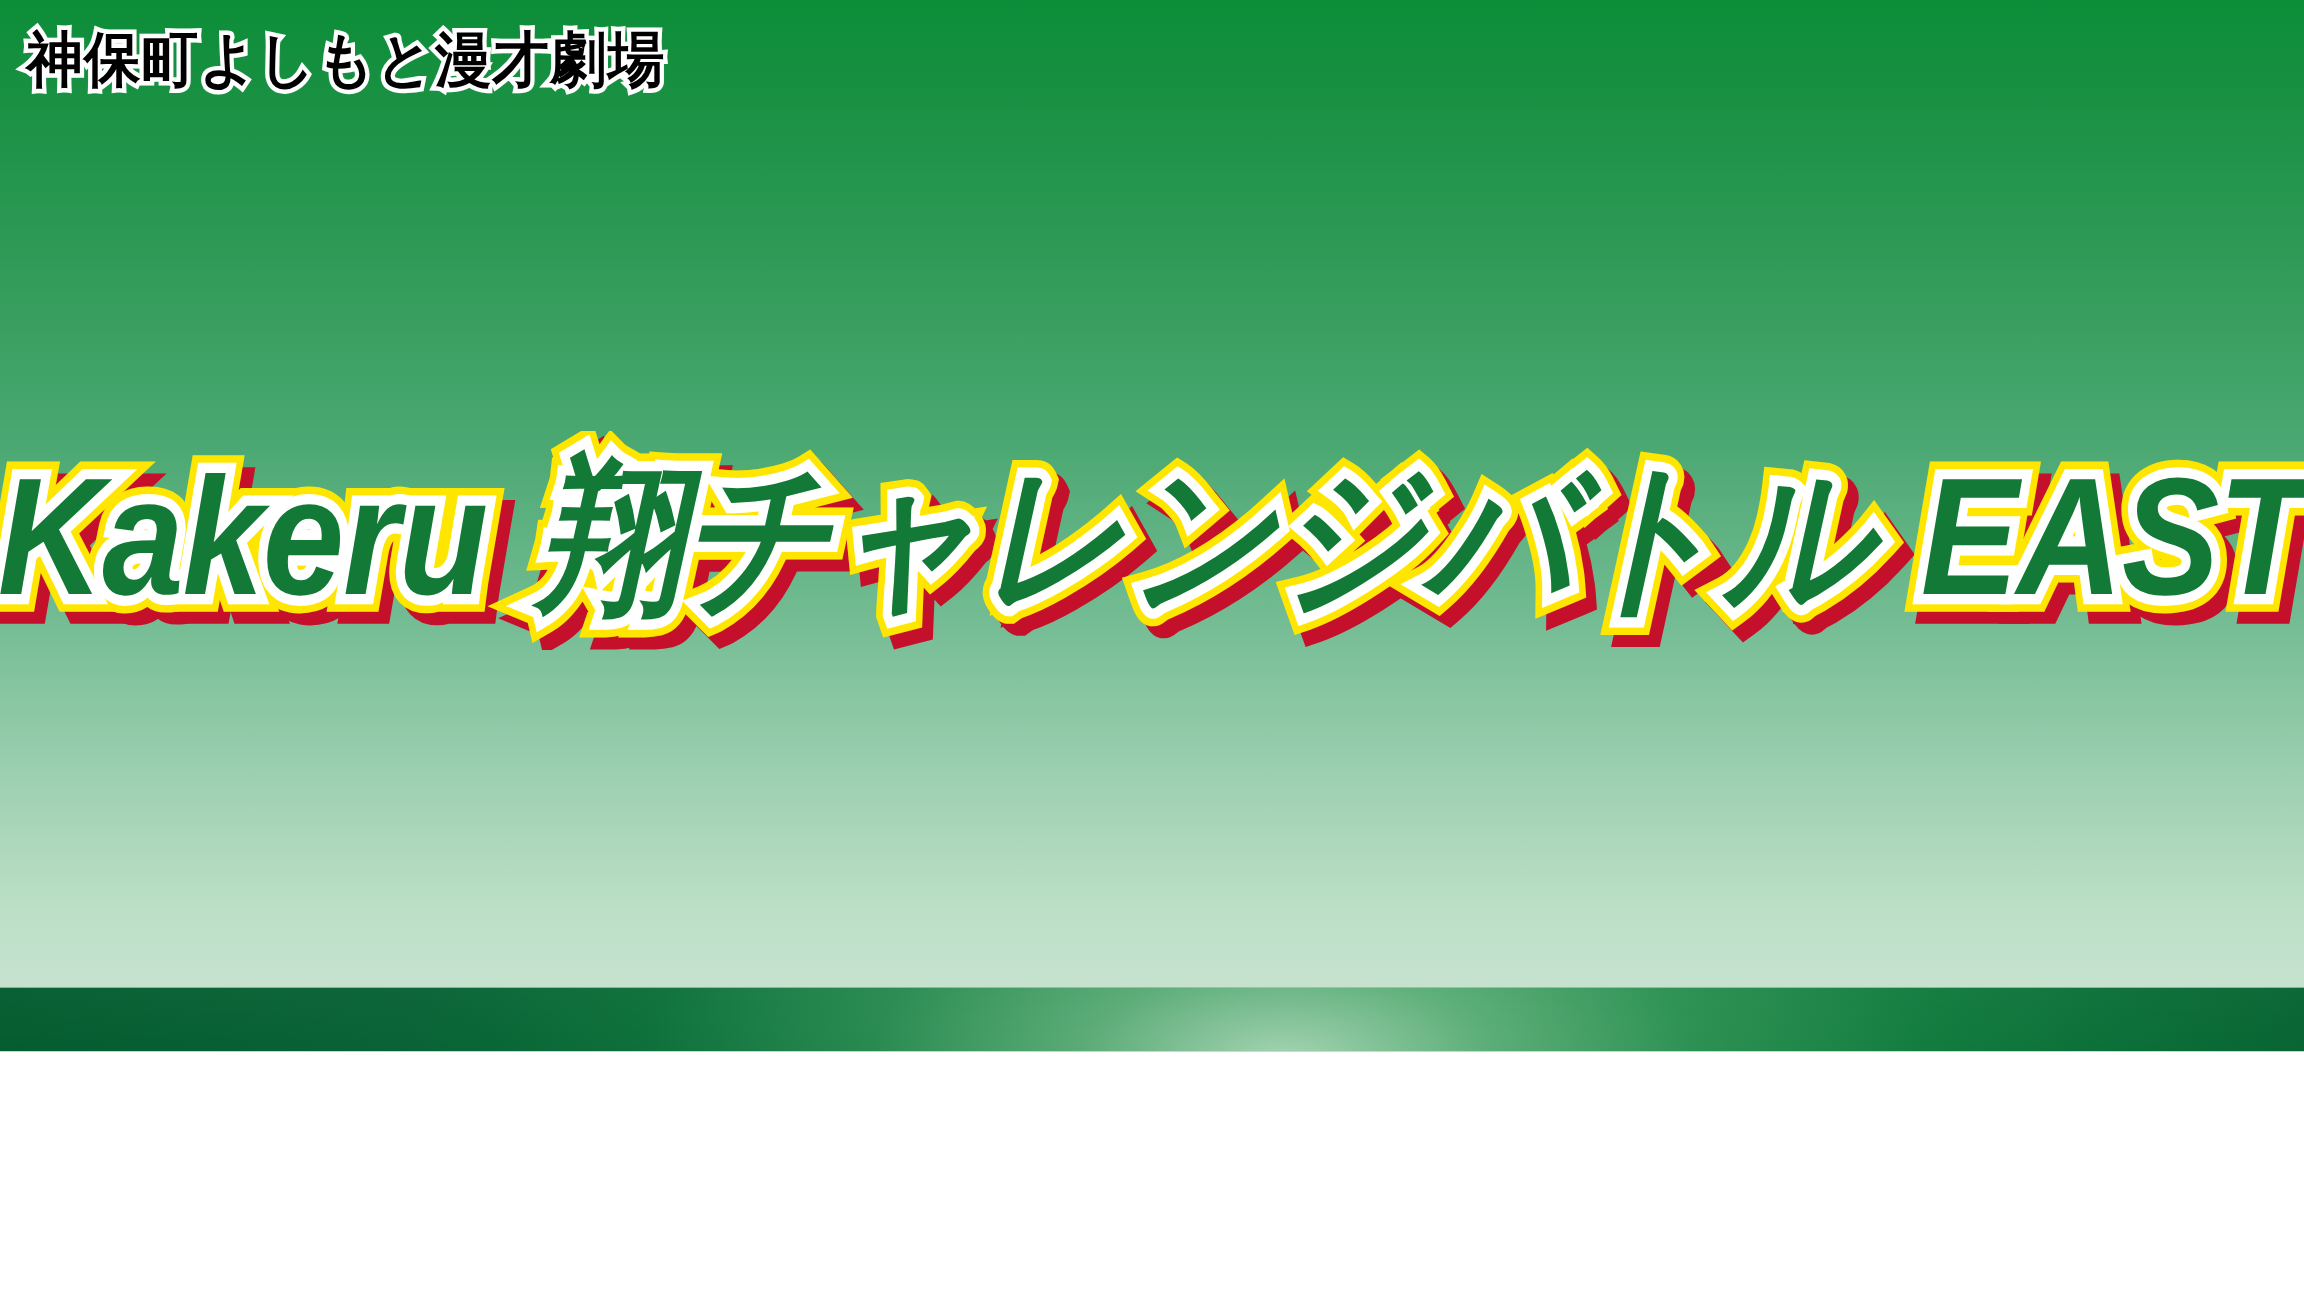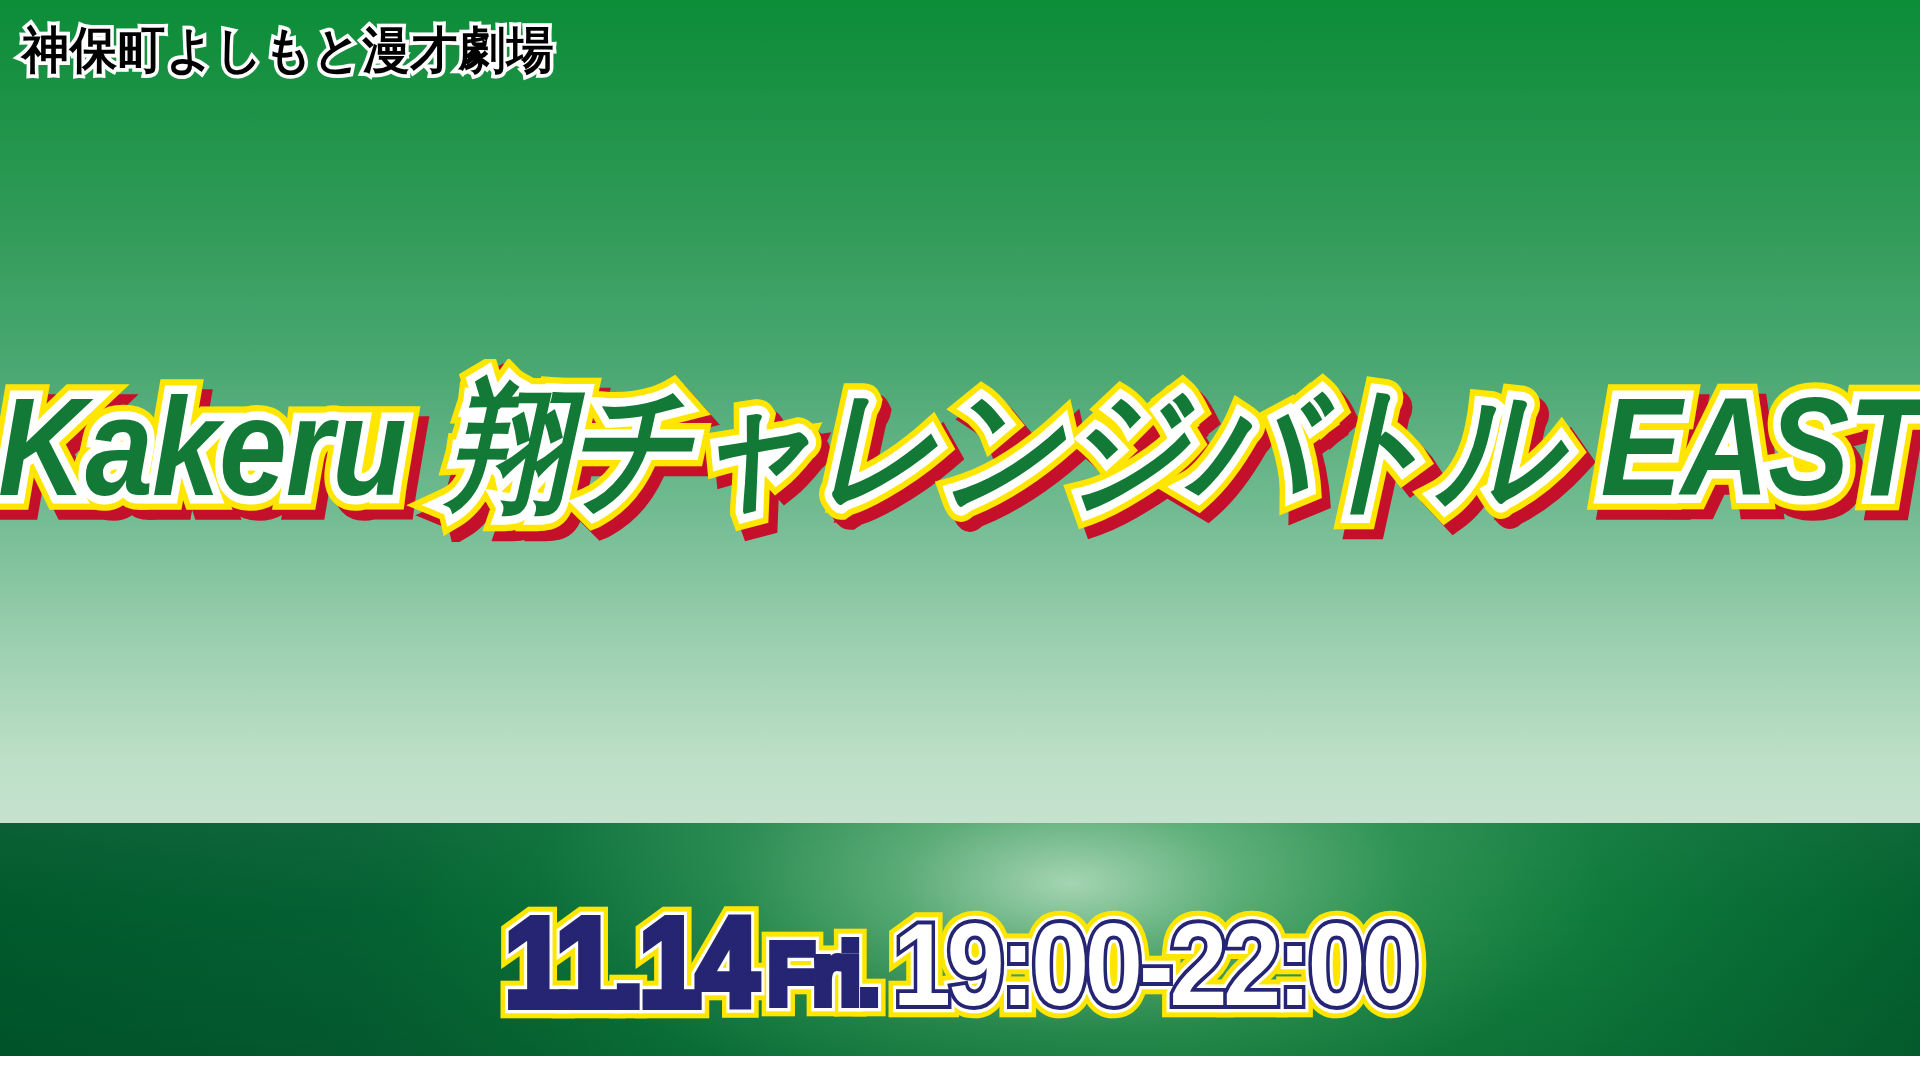--- a/index.html
+++ b/index.html
@@ -3,21 +3,21 @@
 <meta charset="utf-8">
 <style>
   html, body {
     margin: 0;
     padding: 0;
     background: #ffffff;
   }
   #poster {
     position: relative;
     width: 1920px;
-    height: 1056px;
+    height: 876px;
     overflow: hidden;
     font-family: "Liberation Sans", "DejaVu Sans", sans-serif;
     text-align: right;
   }
 
   
   .bg-top {
     position: absolute;
     left: 0; top: 0;
     width: 1920px;

